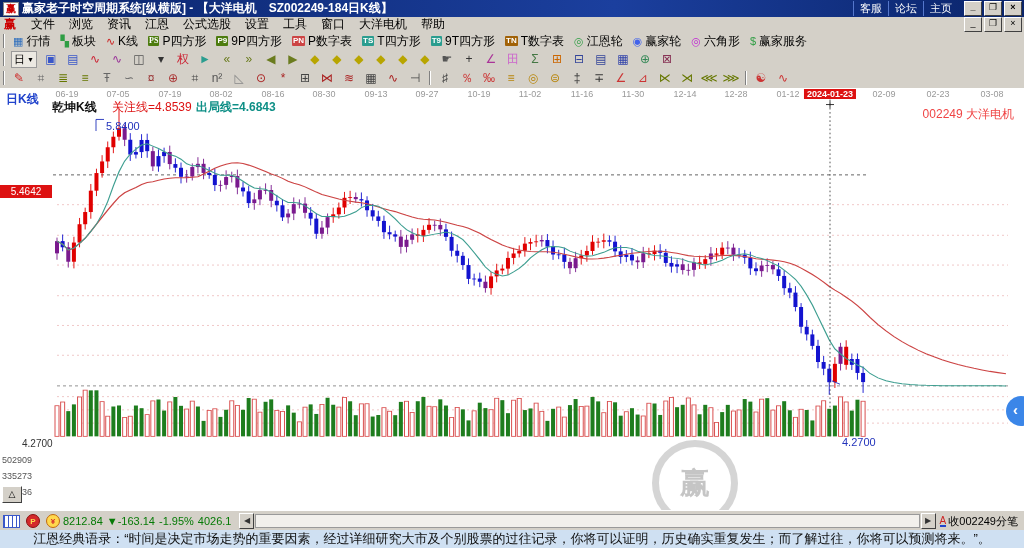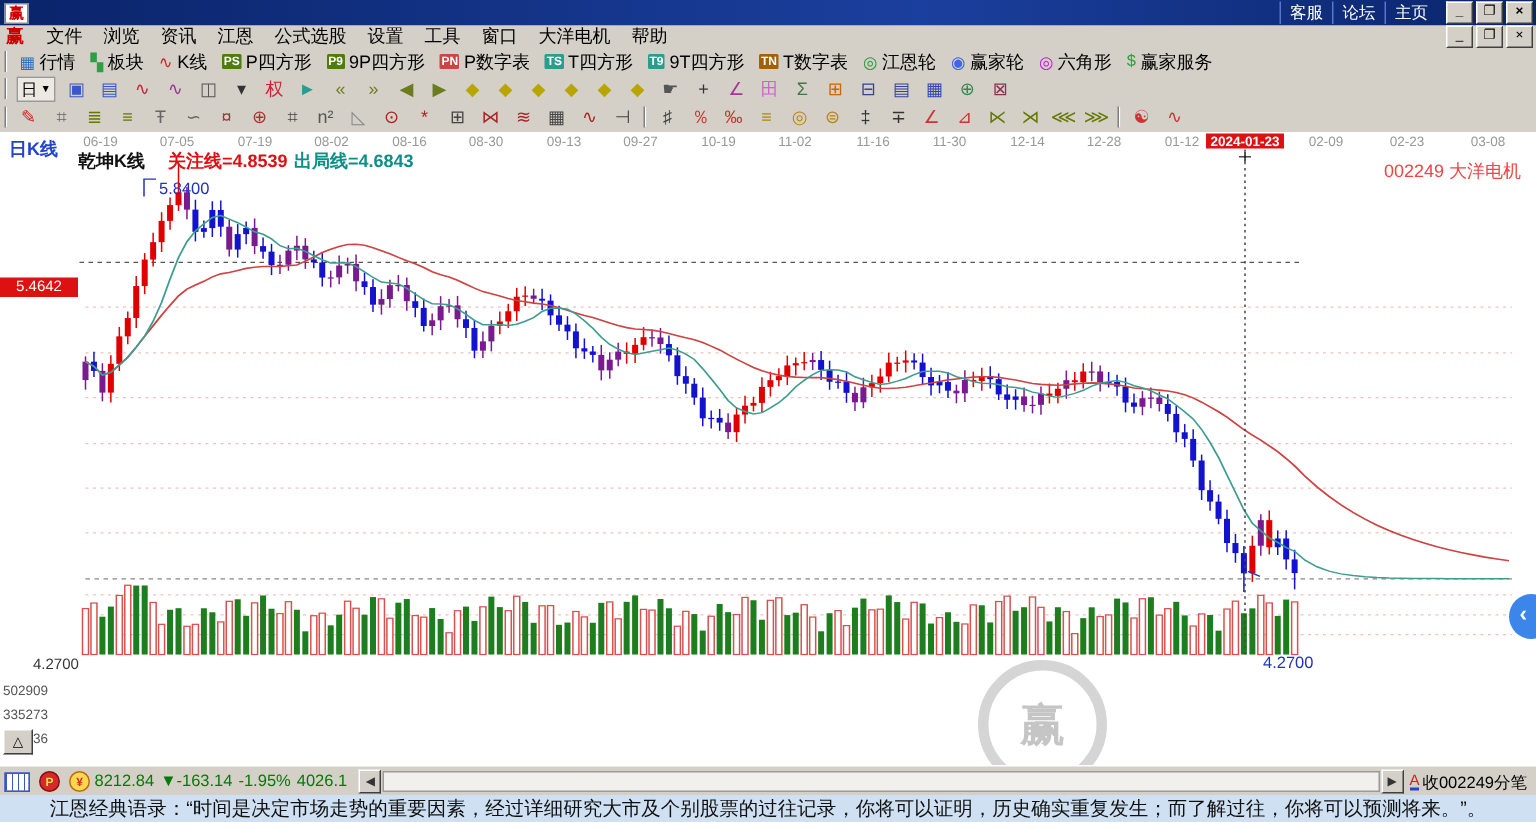--- a/index.html
+++ b/index.html
@@ -71,20 +71,21 @@
   .tick-ico{color:#cc2222;font-size:10px;margin-right:2px;border-bottom:2px solid #2244cc;line-height:9px;}
   
   .quotebar{left:0;top:530px;width:1024px;height:18px;background:#cfe0f2;color:#101010;
             font-size:13px;display:flex;align-items:center;justify-content:center;white-space:nowrap;overflow:hidden;}
 </style>
 </head>
 <body>
 
 <div class="abs titlebar">
   <span class="app-icon">赢</span>
+  <span>赢家老子时空周期系统[纵横版] - 【大洋电机　SZ002249-184日K线】</span>
   <span class="tb-links">
 
   <span class="tb-link"><span>客服</span></span>
       <span class="tb-link"><span>论坛</span></span>
       <span class="tb-link"><span>主页</span></span>
     </span>
   <span class="winbtns">
     <span class="winbtn">_</span>
     <span class="winbtn">❐</span>
     <span class="winbtn">×</span>
@@ -129,21 +130,21 @@
         <span>板块</span>
       </span>
 
       <span class="t1item">
 
         <span class="t1icon" style="color: rgb(204, 34, 34);">∿</span>
         <span>K线</span>
       </span>
 
       <span class="t1item">
-        <span class="t1badge" style="background: #4d7c0f;">PS</span>
+        <span class="t1badge" style="background: #4d7c0f; font-family: Liberation Serif, serif;">PS</span>
 
         <span>P四方形</span>
       </span>
 
       <span class="t1item">
         <span class="t1badge" style="background: #4d7c0f;">P9</span>
 
         <span>9P四方形</span>
       </span>
 
@@ -871,21 +872,21 @@
 
   
   <div class="clabel wm wm-circle" style="left:652px;top:352px;">赢</div>
 
   
   <div class="clabel" style="left:6px;top:3px;font-size:12px;font-weight:bold;color:#2244cc;">日K线</div>
   <span>
     
   <span class="date-lab" style="left: 67px;"><span>06-19</span></span><span class="date-lab" style="left: 118px;"><span>07-05</span></span><span class="date-lab" style="left: 170px;"><span>07-19</span></span><span class="date-lab" style="left: 221px;"><span>08-02</span></span><span class="date-lab" style="left: 273px;"><span>08-16</span></span><span class="date-lab" style="left: 324px;"><span>08-30</span></span><span class="date-lab" style="left: 376px;"><span>09-13</span></span><span class="date-lab" style="left: 427px;"><span>09-27</span></span><span class="date-lab" style="left: 479px;"><span>10-19</span></span><span class="date-lab" style="left: 530px;"><span>11-02</span></span><span class="date-lab" style="left: 582px;"><span>11-16</span></span><span class="date-lab" style="left: 633px;"><span>11-30</span></span><span class="date-lab" style="left: 685px;"><span>12-14</span></span><span class="date-lab" style="left: 736px;"><span>12-28</span></span><span class="date-lab" style="left: 788px;"><span>01-12</span></span><span class="date-lab hl" style="left: 830px;"><span>2024-01-23</span></span><span class="date-lab" style="left: 884px;"><span>02-09</span></span><span class="date-lab" style="left: 938px;"><span>02-23</span></span><span class="date-lab" style="left: 992px;"><span>03-08</span></span></span>
   <div class="clabel" style="left:52px;top:11px;font-size:12px;font-weight:bold;color:#111;">乾坤K线</div>
-  <div class="clabel" style="left:112px;top:11px;font-size:12px;color:#dd1111;font-weight:bold;">关注线=4.8539</div>
+  <div class="clabel" style="left:112px;top:11px;font-size:12px;color:#dd1111;font-weight:normal;">关注线=4.8539</div>
   <div class="clabel" style="left:196px;top:11px;font-size:12px;color:#0e8f86;font-weight:bold;">出局线=4.6843</div>
   <div class="clabel" style="right:10px;top:18px;font-size:12px;color:#ef4444;">002249  大洋电机</div>
 
   
   <div class="clabel" style="left:106px;top:32px;font-size:11px;color:#2233bb;">5.8400</div>
   <div class="clabel" style="left:0;top:97px;width:52px;background:#dd1111;color:#fff;font-size:10px;line-height:13px;text-align:center;">5.4642</div>
   <div class="clabel" style="left:22px;top:350px;font-size:10px;color:#333;">4.2700</div>
   <div class="clabel" style="left:842px;top:348px;font-size:11px;color:#2233bb;">4.2700</div>
 
   

